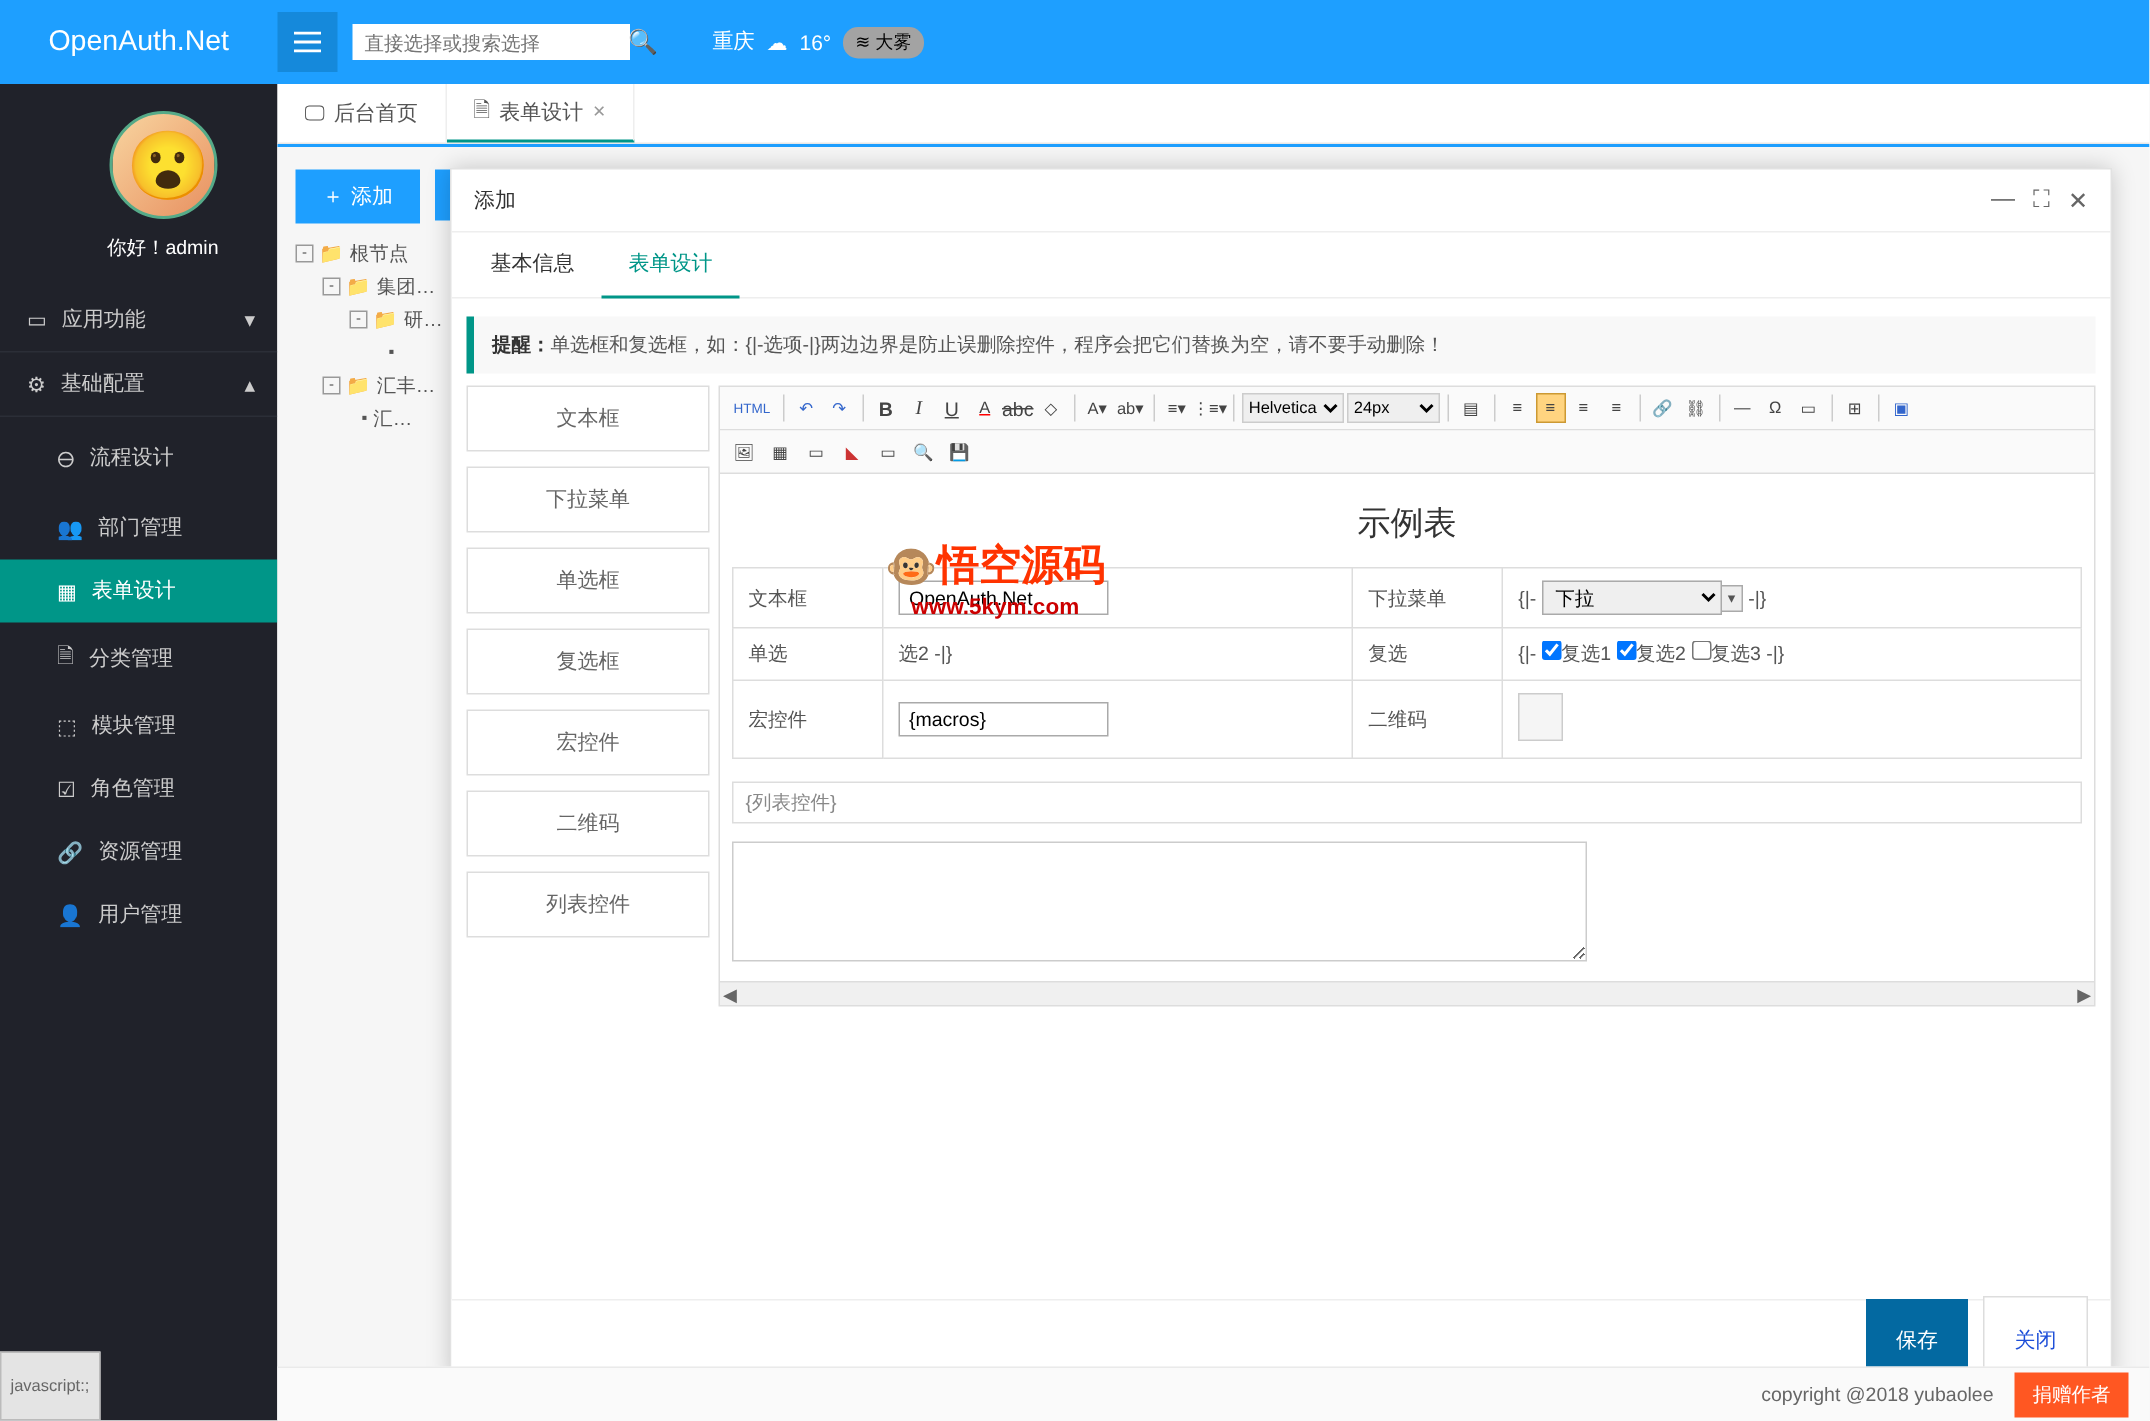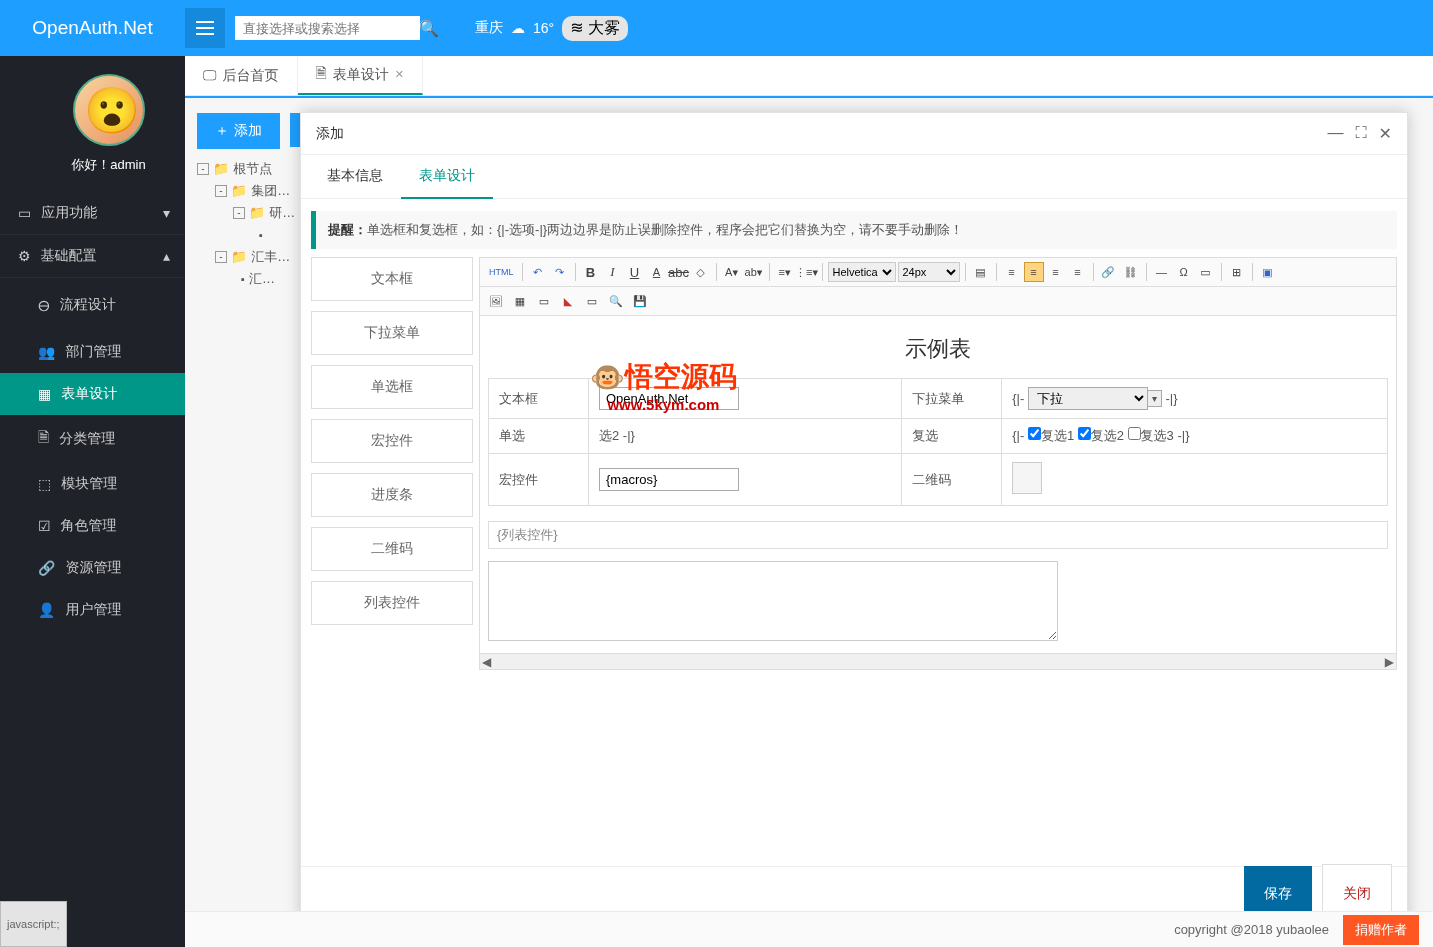--- a/index.html
+++ b/index.html
@@ -7,21 +7,21 @@
 
 
 .header { height: 56px; background: #1E9FFF; display: flex; align-items: center; color: #fff; }
 .logo { width: 185px; text-align: center; font-size: 19px; font-weight: 500; }
 .menu-toggle { width: 40px; height: 40px; background: #1589db; display: flex; align-items: center; justify-content: center; margin-right: 10px; cursor: pointer; }
 .menu-toggle svg { fill: #fff; }
 .search-box { background: #fff; width: 185px; height: 24px; display: flex; align-items: center; padding: 0 8px; }
 .search-box input { border: none; outline: none; flex: 1; font-size: 13px; color: #999; }
 .search-icon { color: #666; }
 .weather { margin-left: 55px; display: flex; align-items: center; gap: 8px; font-size: 14px; }
-.weather-badge { background: #e5e5e5; color: #000; padding: 2px 8px; border-radius: 10px; font-size: 16px; }
+.weather-badge { background: #a3a3a3; color: #000; padding: 2px 8px; border-radius: 10px; font-size: 12px; }
 
 
 .sidebar { width: 185px; background: #20222A; position: absolute; top: 56px; bottom: 0; left: 0; color: #ccc; }
 .profile { text-align: center; padding: 18px 0; margin-left: 32px; }
 .avatar { width: 72px; height: 72px; border-radius: 50%; background: linear-gradient(135deg,#f8d5a0,#e89060); margin: 0 auto 10px; border: 2px solid #5a8; position:relative; overflow:hidden;}
 .avatar::after{content:"😮";font-size:45px;position:absolute;left:10px;top:8px;}
 .greet { font-size: 13px; color: #fff; }
 .nav-item { padding: 12px 18px; font-size: 14px; cursor: pointer; display: flex; align-items: center; gap: 10px; position: relative; }
 .nav-item.top { border-bottom: 1px solid #2b2e37; }
 .nav-item .chev { position: absolute; right: 15px; }
@@ -93,21 +93,21 @@
 .list-ctrl { border: 1px solid #ddd; margin-top: 15px; padding: 4px 8px; font-size: 13px; color: #888; background:#fff;}
 .textarea-ctrl { border: 1px solid #ccc; margin-top: 12px; width:570px; height: 80px; resize: both; }
 
 .watermark { position:absolute; top:42px; left:110px; pointer-events:none; color:#ff3300; font-size:28px; font-weight:bold; display:flex; align-items:center; flex-direction:column;}
 .watermark .wurl { font-size:15px; color:#cc0000;}
 
 .hscroll { height:16px; border-top:1px solid #ddd; background:#f0f0f0; display:flex; justify-content:space-between; padding:0 2px; align-items:center; font-size:12px; color:#666;}
 
 .modal-footer { position: absolute; bottom: 0; left: 0; right: 0; height: 55px; border-top: 1px solid #eee; display: flex; justify-content: flex-end; align-items: center; gap: 10px; padding: 0 15px; background:#fff;}
 .btn-primary { background: #0369a1; color: #fff; border: none; padding: 19px 20px; font-size: 14px; cursor: pointer; }
-.btn-default { background: #fff; color: #b91c1c; border: 1px solid #ddd; padding: 20px 20px; font-size: 14px; cursor: pointer; }
+.btn-default { background: #fff; color: #1d4ed8; border: 1px solid #ddd; padding: 20px 20px; font-size: 14px; cursor: pointer; }
 
 
 .footer { position: absolute; bottom: 0; left: 185px; right: 0; height: 36px; background: #fafafa; border-top: 1px solid #eaeaea; display: flex; align-items: center; justify-content: flex-end; padding: 0 14px; font-size: 13px; color: #666; gap: 14px; }
 .donate { background: #FF5722; color: #fff; padding: 6px 12px; cursor: pointer; }
 .statusbar { position: absolute; bottom: 0; left: 0; font-size: 11px; color: #666; background: #e4e4e4; border:1px solid #bbb; padding: 16px 6px; }
 </style>
 </head>
 <body>
 
 <div class="header">
@@ -251,22 +251,22 @@
     <div class="subtab">基本信息</div>
     <div class="subtab active">表单设计</div>
   </div>
   <div class="alert"><b>提醒：</b><span>单选框和复选框，如：{|-选项-|}两边边界是防止误删除控件，程序会把它们替换为空，请不要手动删除！</span></div>
 
   <div class="designer">
     <div class="component-list">
       <div class="comp-item">文本框</div>
       <div class="comp-item">下拉菜单</div>
       <div class="comp-item">单选框</div>
+      <div class="comp-item">复选框</div>
       <div class="comp-item">宏控件</div>
-      <div class="comp-item">进度条</div>
       <div class="comp-item">二维码</div>
       <div class="comp-item">列表控件</div>
     </div>
 
     <div class="editor-area">
       <div class="ed-toolbar">
         <span class="tb-btn html">HTML</span>
         <span class="tb-sep"></span>
         <span class="tb-btn" style="color:#36c">↶</span>
         <span class="tb-btn" style="color:#36c">↷</span>

